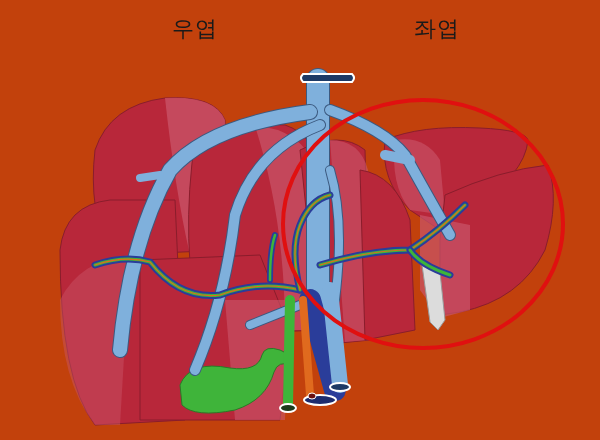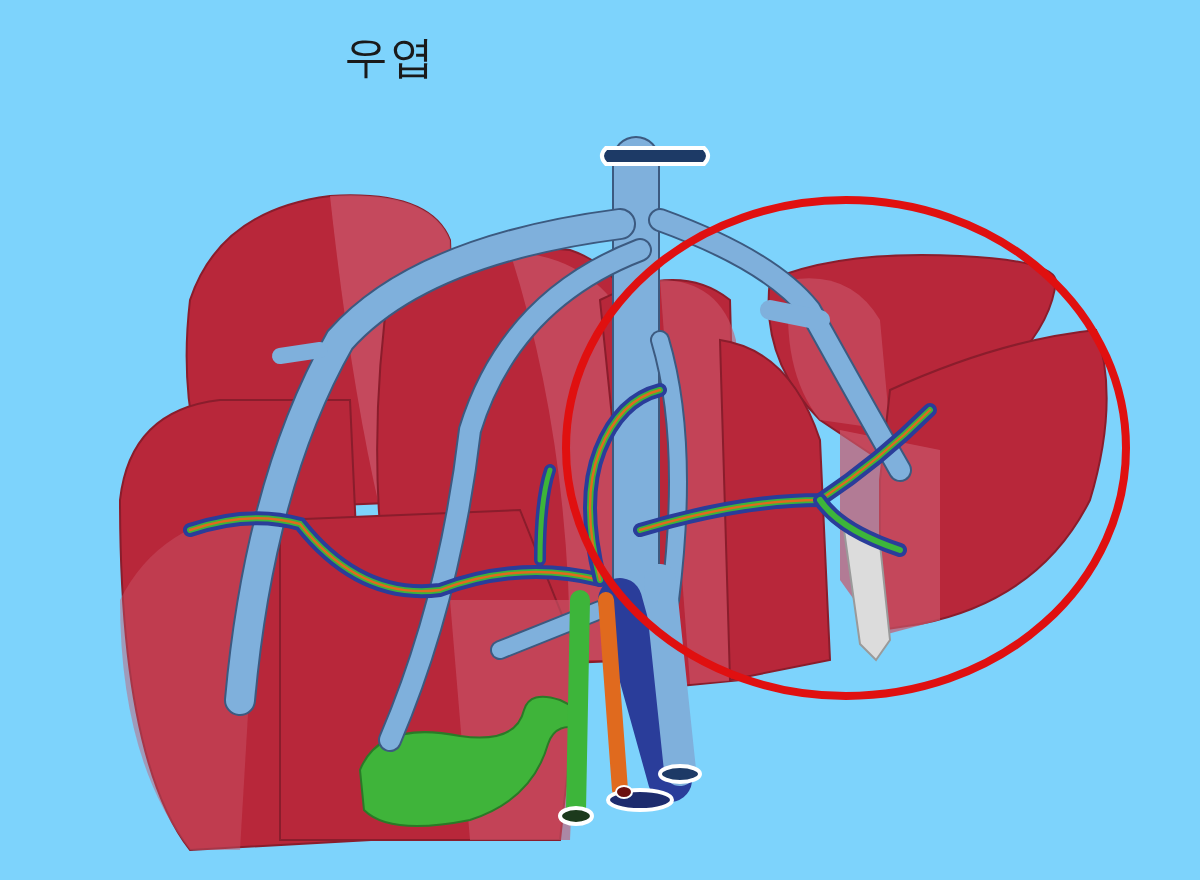--- a/index.html
+++ b/index.html
@@ -1,26 +1,27 @@
 <!DOCTYPE html>
 <html><head>
 <meta charset="utf-8">
 <style>
   html, body { margin:0; padding:0; background:#ffffff; }
-  #canvas { position:relative; width:600px; height:440px; overflow:hidden; background:#7dd3fc; font-family:Liberation Mono, monospace; }
+  #canvas { position:relative; width:600px; height:440px; overflow:hidden; background:#c2410c; font-family:Liberation Mono, monospace; }
   .label { position:absolute; top:14px; font-size:22px; color:#1a1a1a; letter-spacing:1px; }
   #label-right { left:172px; }
   #label-left { left:414px; }
   svg { position:absolute; left:0; top:0; }
 </style>
 </head>
 <body>
 
 <div id="canvas">
   <div id="label-right" class="label">우엽</div>
+  <div id="label-left" class="label">좌엽</div>
 
   <svg width="600" height="440" viewBox="0 0 600 440">
 
     <g>
       <path d="M95,150 Q110,105 165,98 Q215,95 225,120 L230,250 L110,255 Q88,210 95,150 Z" fill="#b8273a" stroke="#8a1d2c" stroke-width="1"></path>
       <path d="M165,98 Q215,95 225,120 L232,250 L190,255 Q175,190 165,98 Z" fill="#c9566a" opacity="0.75"></path>
       <path d="M60,250 Q65,205 110,200 L175,200 L185,420 L95,425 Q60,380 60,250 Z" fill="#b8273a" stroke="#8a1d2c" stroke-width="1"></path>
       <path d="M60,300 Q80,260 130,255 L120,425 L95,425 Q60,380 60,300 Z" fill="#c9566a" opacity="0.45"></path>
       <path d="M195,140 Q240,120 285,125 Q315,135 318,170 L320,330 L200,335 Q180,240 195,140 Z" fill="#b8273a" stroke="#8a1d2c" stroke-width="1"></path>
       <path d="M255,126 Q300,128 318,170 L320,330 L285,330 Q285,220 255,126 Z" fill="#c9566a" opacity="0.7"></path>

